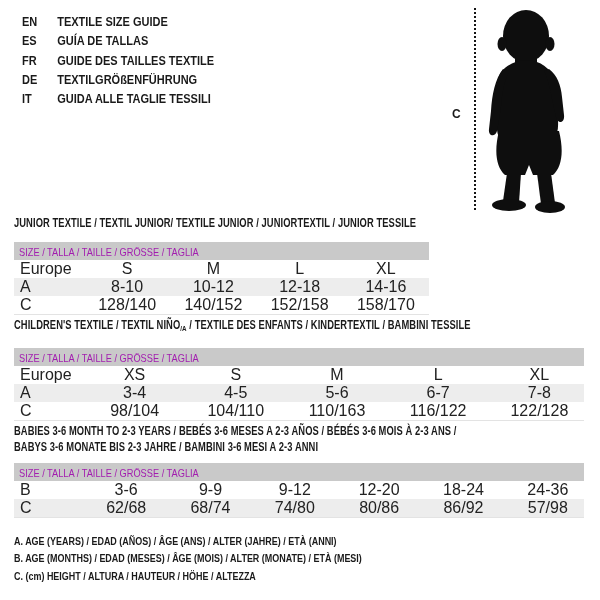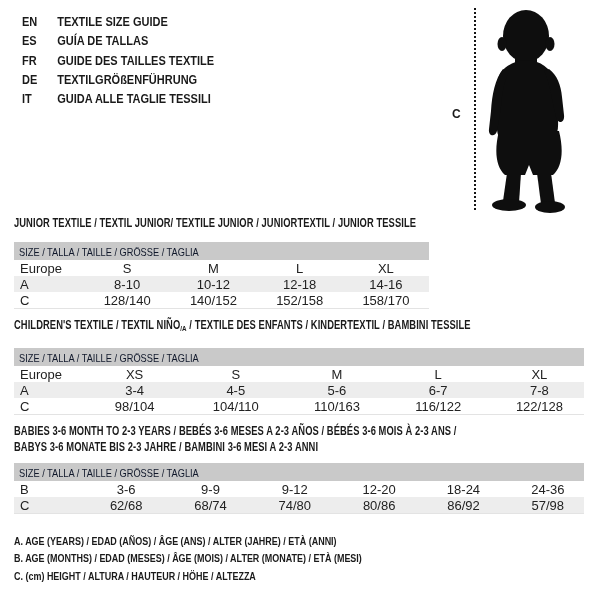--- a/index.html
+++ b/index.html
@@ -19,24 +19,24 @@
   .baby-svg { position:absolute; left:487px; top:3px; }
 
   
   .hline { position:absolute; left:14px; white-space:nowrap; font-weight:700; font-size:12px;
            transform:scaleX(0.78); transform-origin:0 0; letter-spacing:0.1px; }
   .hline .subscript { font-size:8px; vertical-align:-2px; }
   .hline2 { line-height:15.5px; }
 
   
   .size-table { position:absolute; left:14px; border-collapse:collapse; table-layout:fixed; color:#222222; }
-  .size-table th { background:#c9c9c9; text-align:left; font-weight:400; height:14px; padding:0; color:#0f172a; }
+  .size-table th { background:#c9c9c9; text-align:left; font-weight:400; height:14px; padding:0; color:#a21caf; }
   .size-table th .condense { display:inline-block; transform:scaleX(0.84); transform-origin:0 50%;
                              white-space:nowrap; font-size:11px; padding-left:6px; }
-  .size-table td { height:16px; padding:0; text-align:center; font-size:13px; font-weight:400; }
+  .size-table td { height:16px; padding:0; text-align:center; font-size:16px; font-weight:400; }
   .size-table td.lbl { text-align:left; padding-left:6px; }
   .size-table tr.stripe td { background:#ededed; }
   .size-table tbody tr:last-child td { border-bottom:1px solid #e3e3e3; }
   .w-junior   { width:415px; top:242px; }
   .w-children { width:576px; top:348px; }
   .w-babies   { width:576px; top:463px; }
   col.c-label { width:70px; }
 
   
   .footnotes { position:absolute; left:14px; top:533px; transform:scaleX(0.78); transform-origin:0 0; }

